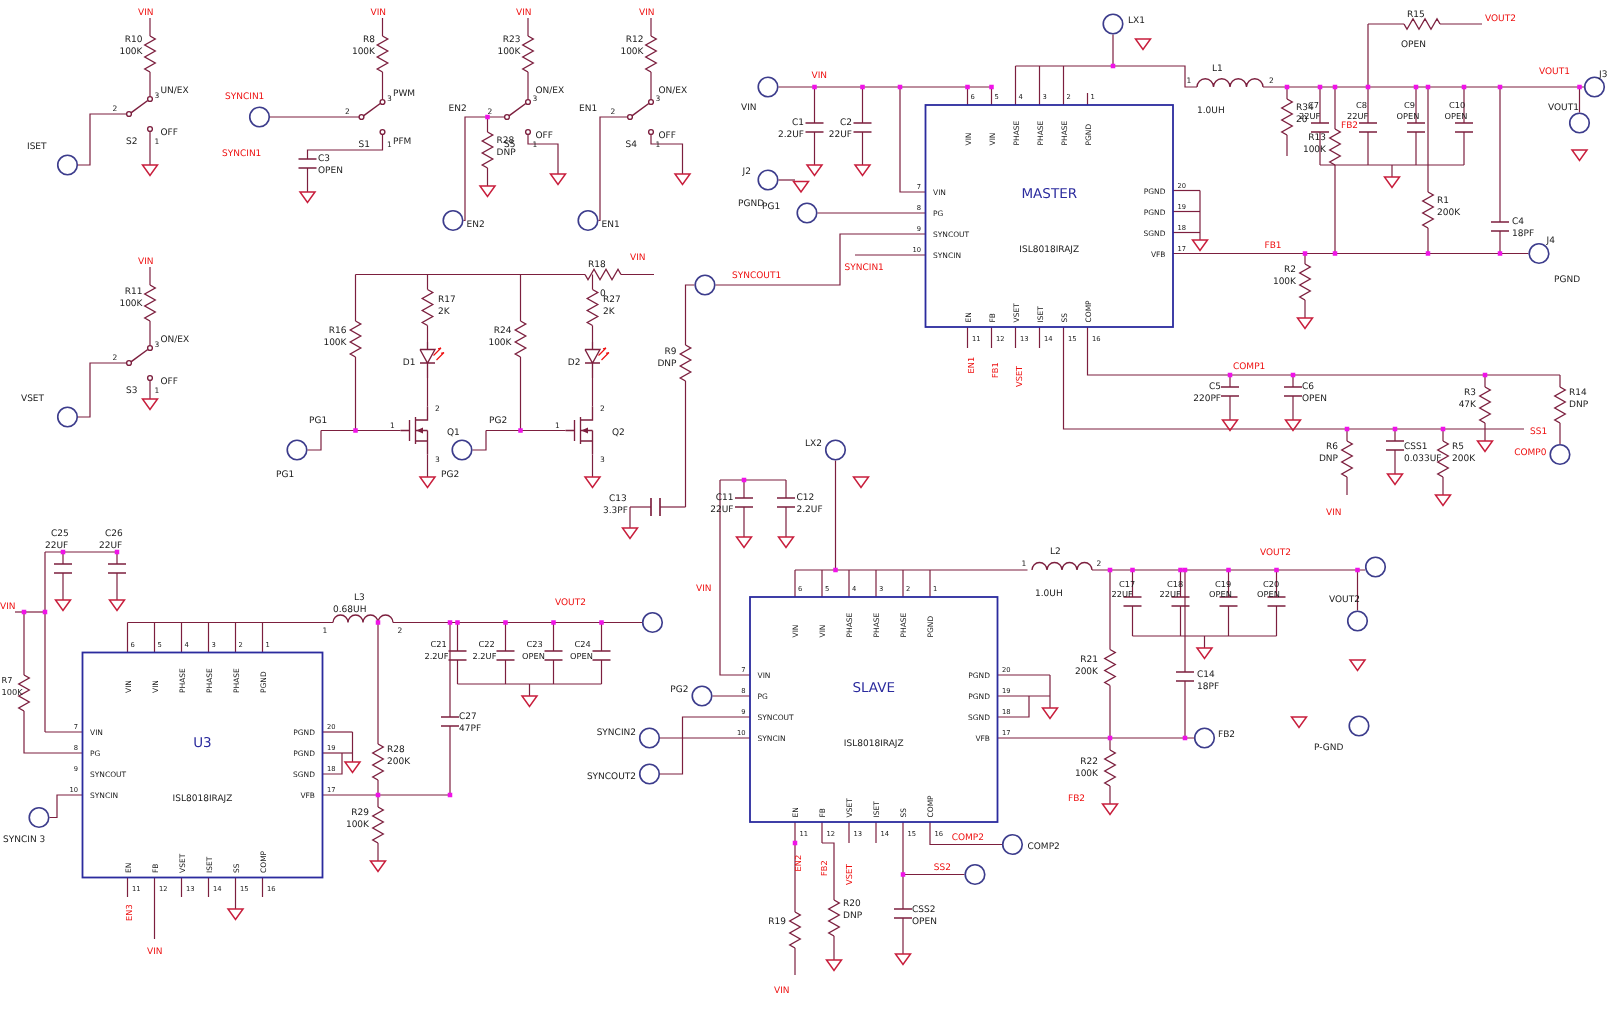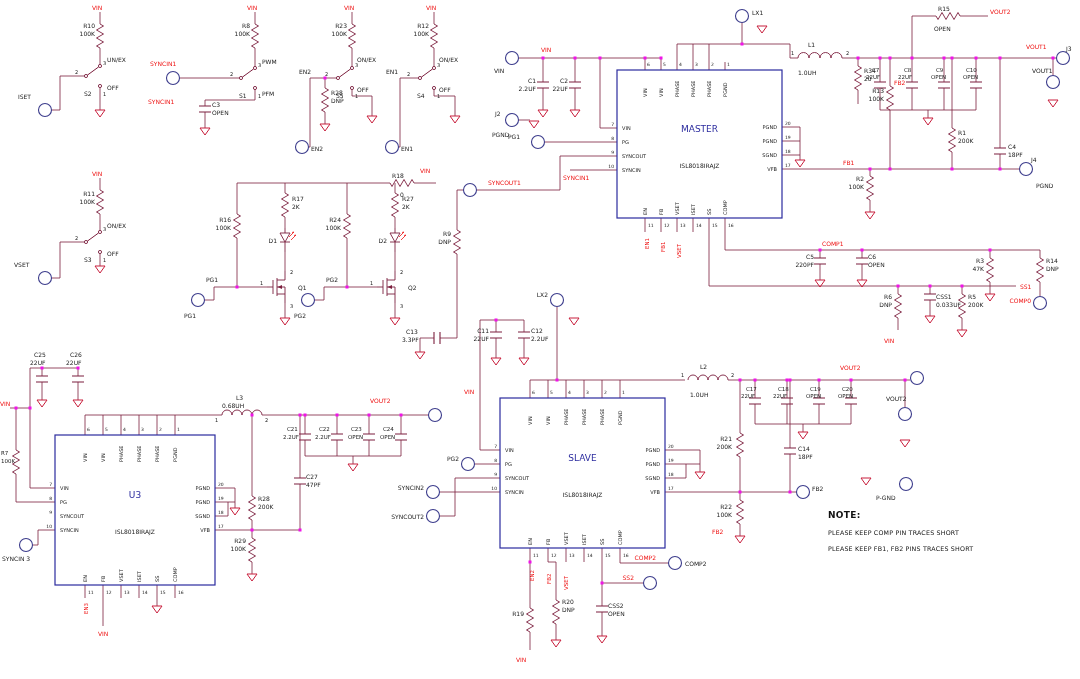--- a/index.html
+++ b/index.html
@@ -784,18 +784,13 @@
       <text x="258" y="501" font-size="6" fill="#1a1a1a" text-anchor="start">R28</text>
       <text x="258" y="509" font-size="6" fill="#1a1a1a" text-anchor="start">200K</text>
       <text x="246" y="543" font-size="6" fill="#1a1a1a" text-anchor="end">R29</text>
       <text x="246" y="551" font-size="6" fill="#1a1a1a" text-anchor="end">100K</text>
       <text x="306" y="479" font-size="6" fill="#1a1a1a" text-anchor="start">C27</text>
       <text x="306" y="487" font-size="6" fill="#1a1a1a" text-anchor="start">47PF</text>
       <text x="88" y="614" font-size="5.5" fill="#ee1111" text-anchor="start" transform="rotate(-90 88 614)">EN3</text>
       <text x="98" y="636" font-size="6" fill="#ee1111" text-anchor="start">VIN</text>
     </svg>
 
-  <div class="note">
-    <div class="note-title">NOTE:</div>
-    <div class="note-line">PLEASE KEEP COMP PIN TRACES SHORT</div>
-    <div class="note-line">PLEASE KEEP FB1, FB2 PINS TRACES SHORT</div>
-  </div>
 </div>
 
 </body></html>

